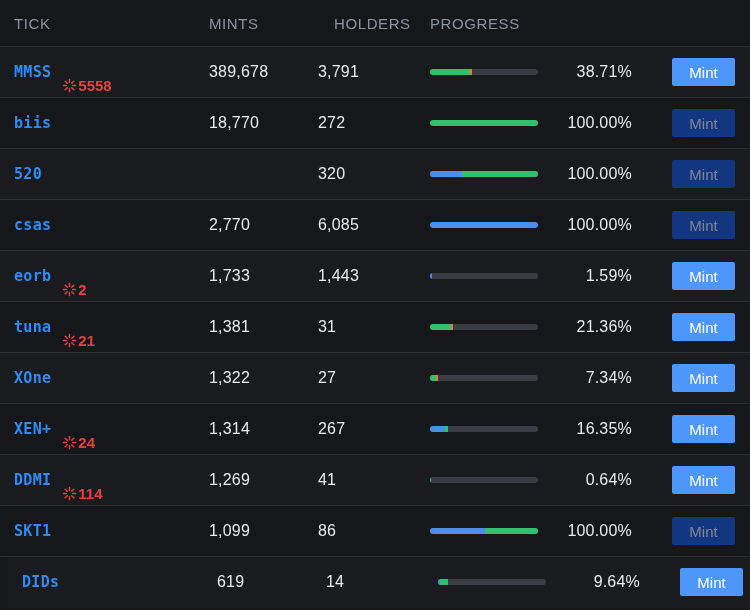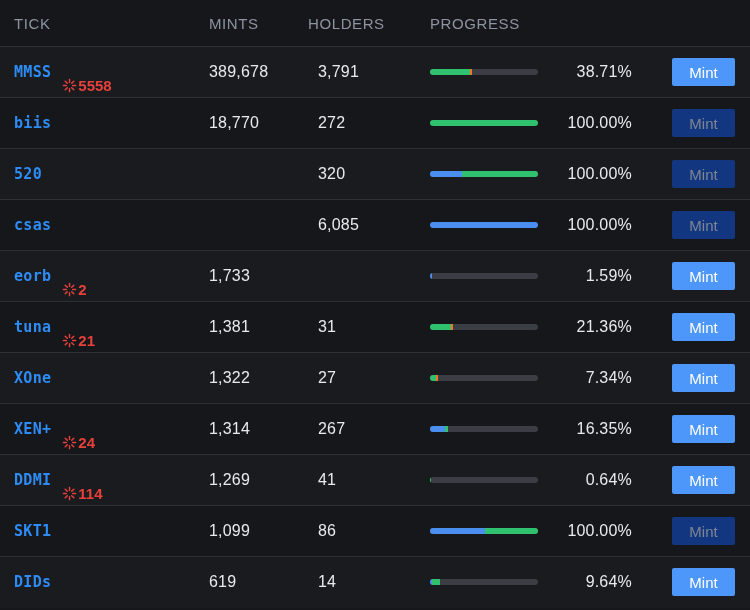--- a/index.html
+++ b/index.html
@@ -33,34 +33,34 @@
     height: 46px;
     display: flex;
     align-items: center;
     color: #8d93a1;
     font-size: 15px;
     letter-spacing: 0.6px;
     font-weight: 400;
   }
   .th-tick     { left: 14px; }
   .th-mints    { left: 209px; }
-  .th-holders  { left: 308px; }
+  .th-holders  { left: 334px; }
   .th-progress { left: 430px; }
 
   
   .tbody { flex: 1 1 auto; text-decoration: underline; }
 
   .row {
     position: relative;
     height: 51px;
     border-bottom: 1px solid #2c2f36;
     background: #1a1b1f;
   }
   .row.alt { background: #16171a; }
-  .row:last-child { border-bottom: none; }
+  .row:last-child { border-bottom: none; margin-left: 8px; }
 
   .row .cell {
     position: absolute;
     top: 0;
     height: 50px;
     display: flex;
     align-items: center;
   }
 
   
@@ -255,20 +255,23 @@
     </div>
   </div>
 
   <div class="row alt">
 
     <div class="cell c-tick">
       <span class="tick-name">csas</span>
 
     </div>
 
+    <div class="cell c-mints">
+      <span class="num">2,770</span>
+    </div>
 
     <div class="cell c-holders">
       <span class="num">6,085</span>
     </div>
 
     <div class="cell c-progress">
       <div class="bar-track">
             <div class="seg seg-blue" style="width: 100%;"></div>
           </div>
       <span class="pct">100.00%</span>
@@ -297,20 +300,23 @@
           </g>
         </svg>
         <span class="badge-text">2</span>
       </span>
     </div>
 
     <div class="cell c-mints">
       <span class="num">1,733</span>
     </div>
 
+    <div class="cell c-holders">
+      <span class="num">1,443</span>
+    </div>
 
     <div class="cell c-progress">
       <div class="bar-track">
             <div class="seg seg-blue" style="width: 1.59%;"></div>
           </div>
       <span class="pct">1.59%</span>
     </div>
 
     <div class="cell c-action">
       <button class="mint-btn">Mint</button>

